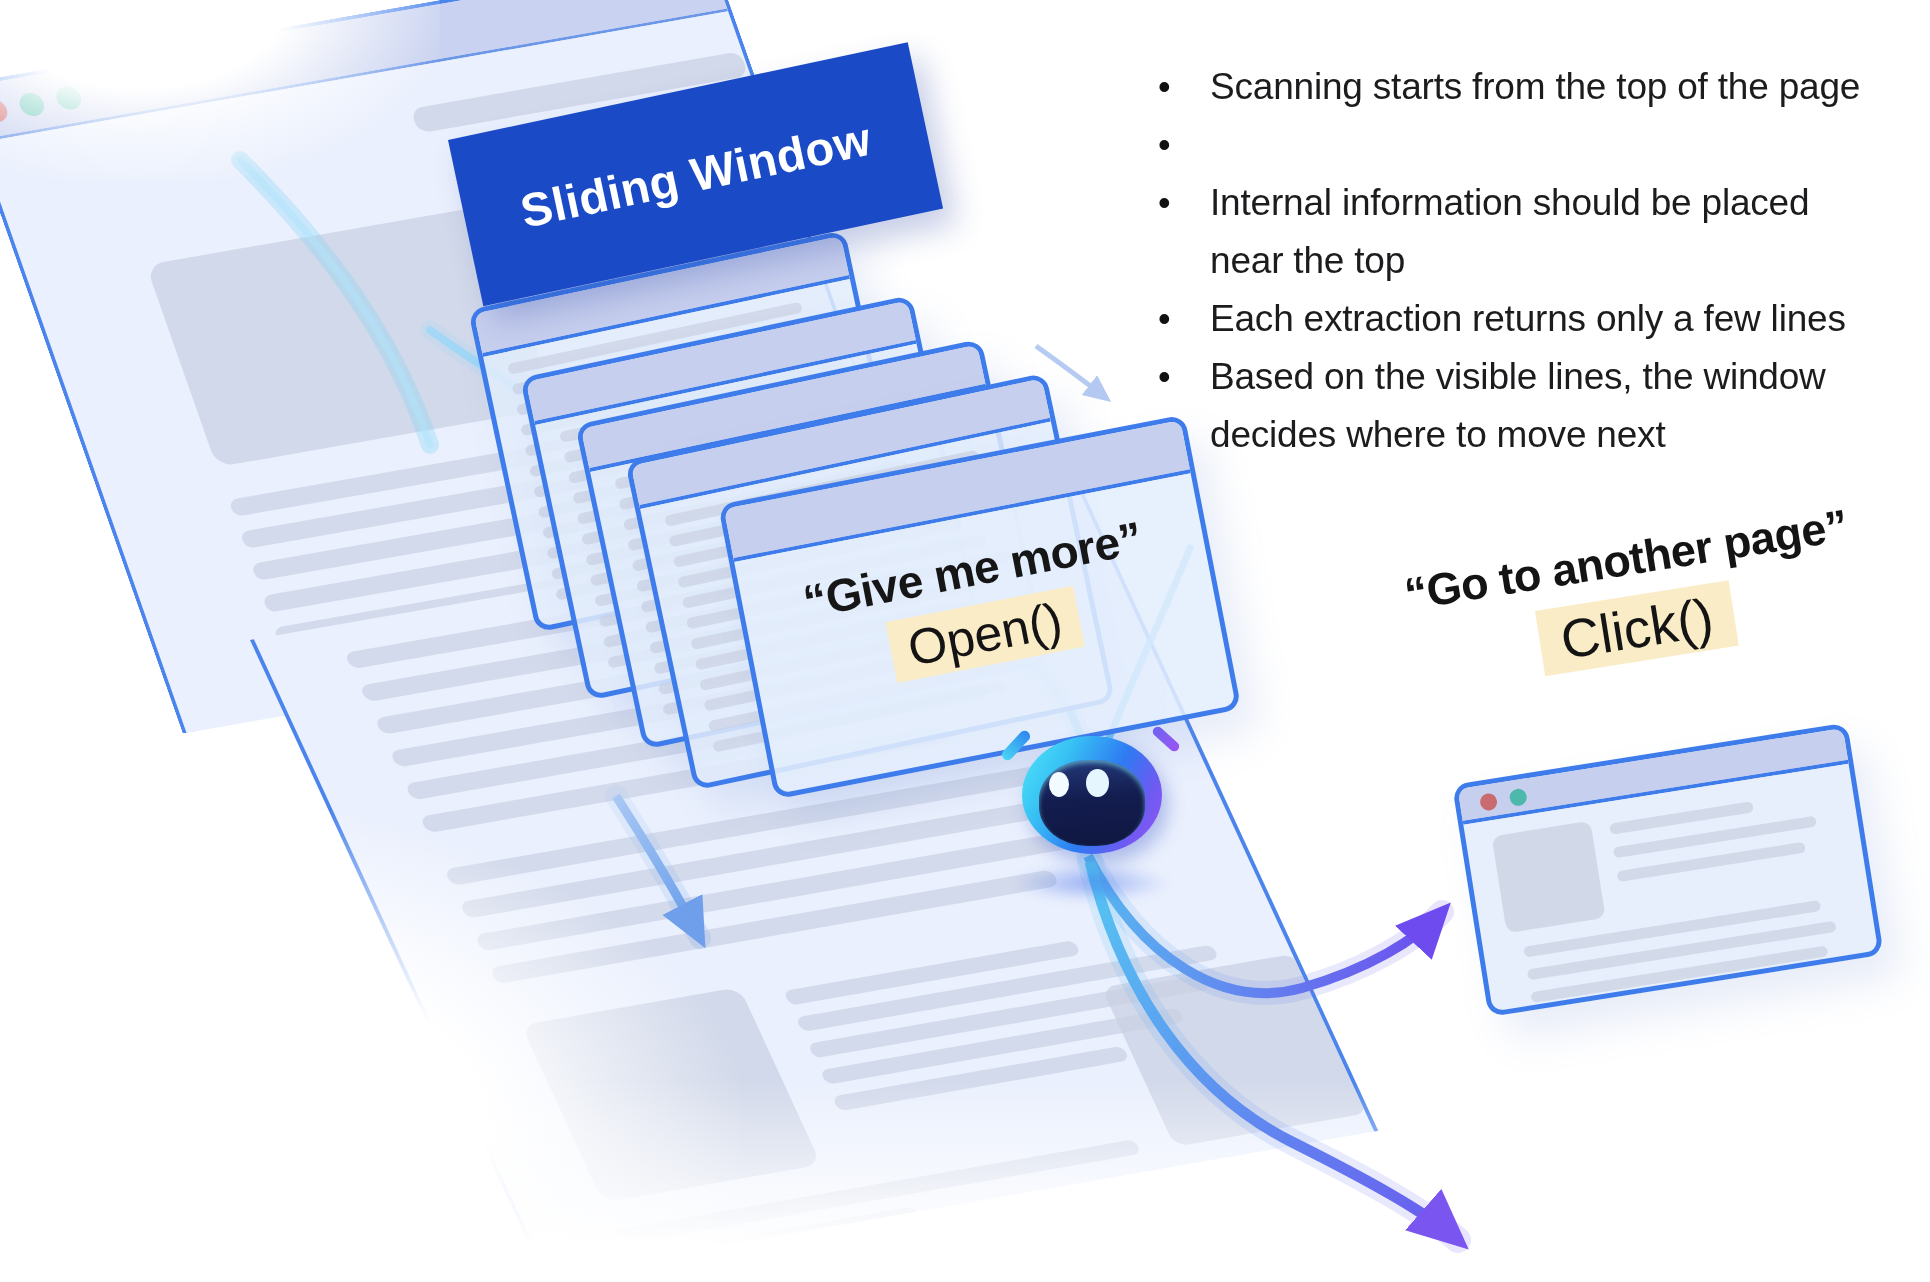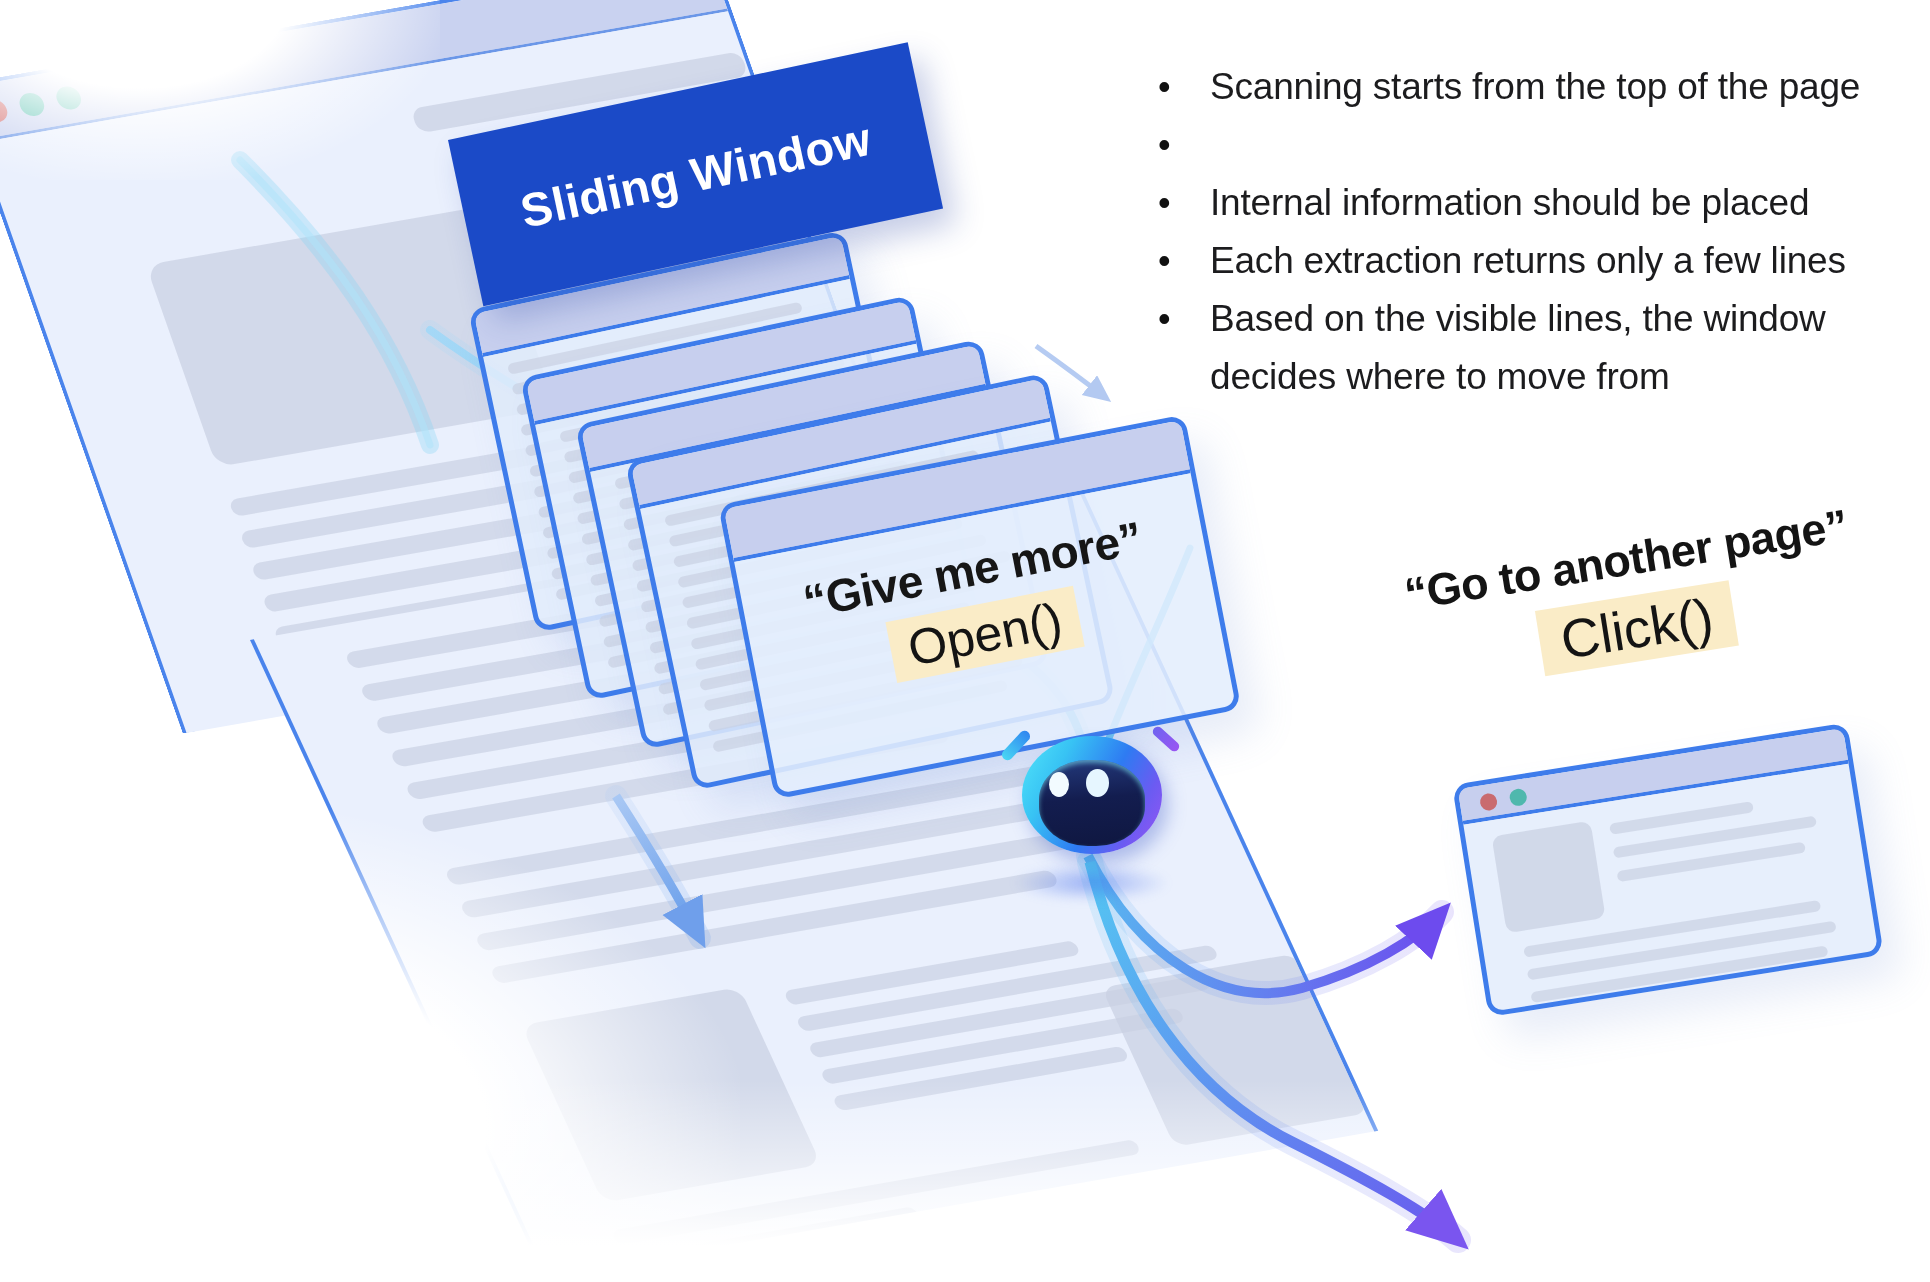--- a/index.html
+++ b/index.html
@@ -363,31 +363,32 @@
           <div>Scanning starts from the top of the page</div>
         </div>
       </li>
       <li>
         <span class="b-dot">•</span>
       </li>
       <li>
         <span class="b-dot">•</span>
         <div class="b-text">
           <div>Internal information should be placed</div>
+          <div>near the top</div>
         </div>
       </li>
       <li>
         <span class="b-dot">•</span>
         <div class="b-text">
           <div>Each extraction returns only a few lines</div>
         </div>
       </li>
       <li>
         <span class="b-dot">•</span>
         <div class="b-text">
           <div>Based on the visible lines, the window</div>
-          <div>decides where to move from</div>
+          <div>decides where to move next</div>
         </div>
       </li>
     </ul>
 
 
 </div>
 
 </body></html>

